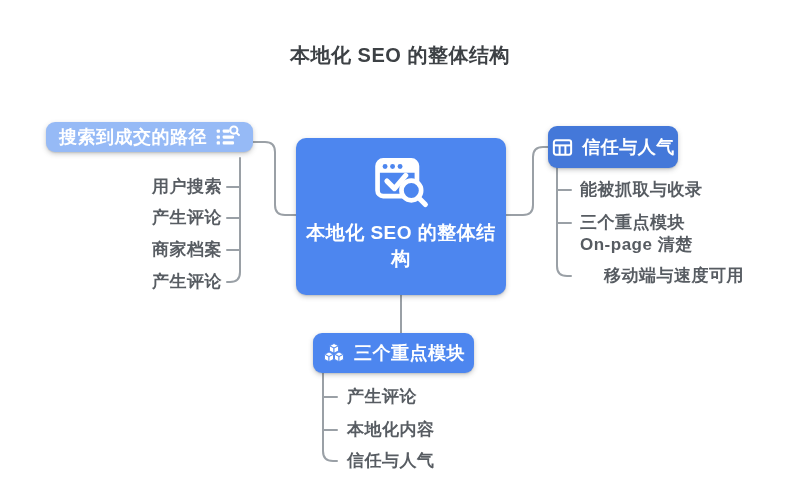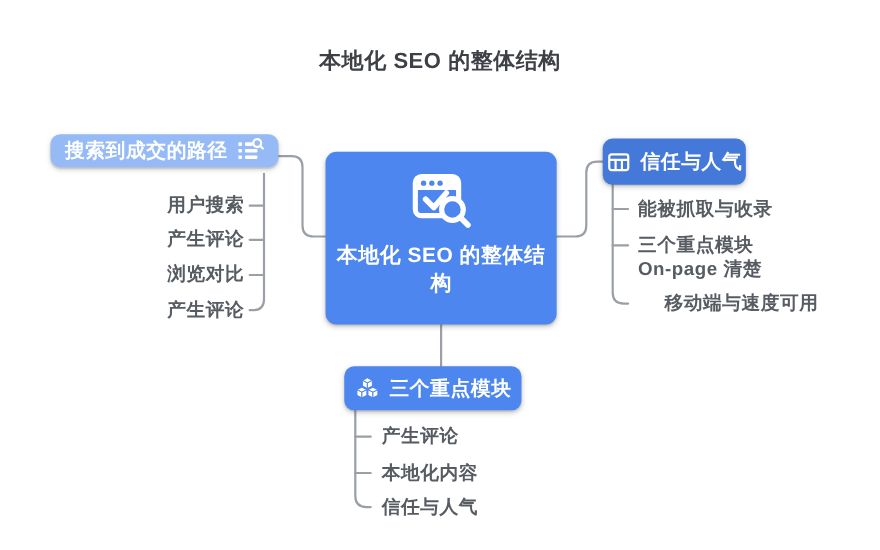--- a/index.html
+++ b/index.html
@@ -134,21 +134,21 @@
           <path d="M12.5,13.3 L17,15.6 L17,20.7 L12.5,18.4 Z"></path>
           <path d="M21.5,13.3 L17,15.6 L17,20.7 L21.5,18.4 Z"></path>
         </g>
       </svg>
     </span>
     <span>三个重点模块</span>
   </div>
 
   <div class="child right-align" style="left:222px;top:176px;">用户搜索</div>
   <div class="child right-align" style="left:222px;top:207px;">产生评论</div>
-  <div class="child right-align" style="left:222px;top:239px;">浏览对比</div>
+  <div class="child right-align" style="left:222px;top:239px;">商家档案</div>
   <div class="child right-align" style="left:222px;top:271px;">产生评论</div>
 
   <div class="child" style="left:580px;top:179px;">能被抓取与收录</div>
   <div class="child wrap" style="left:580px;top:212px;">三个重点模块
 On-page 清楚</div>
   <div class="child" style="left:604px;top:265px;">移动端与速度可用</div>
 
   <div class="child" style="left:347px;top:386px;">产生评论</div>
   <div class="child" style="left:347px;top:419px;">本地化内容</div>
   <div class="child" style="left:347px;top:450px;">信任与人气</div>

